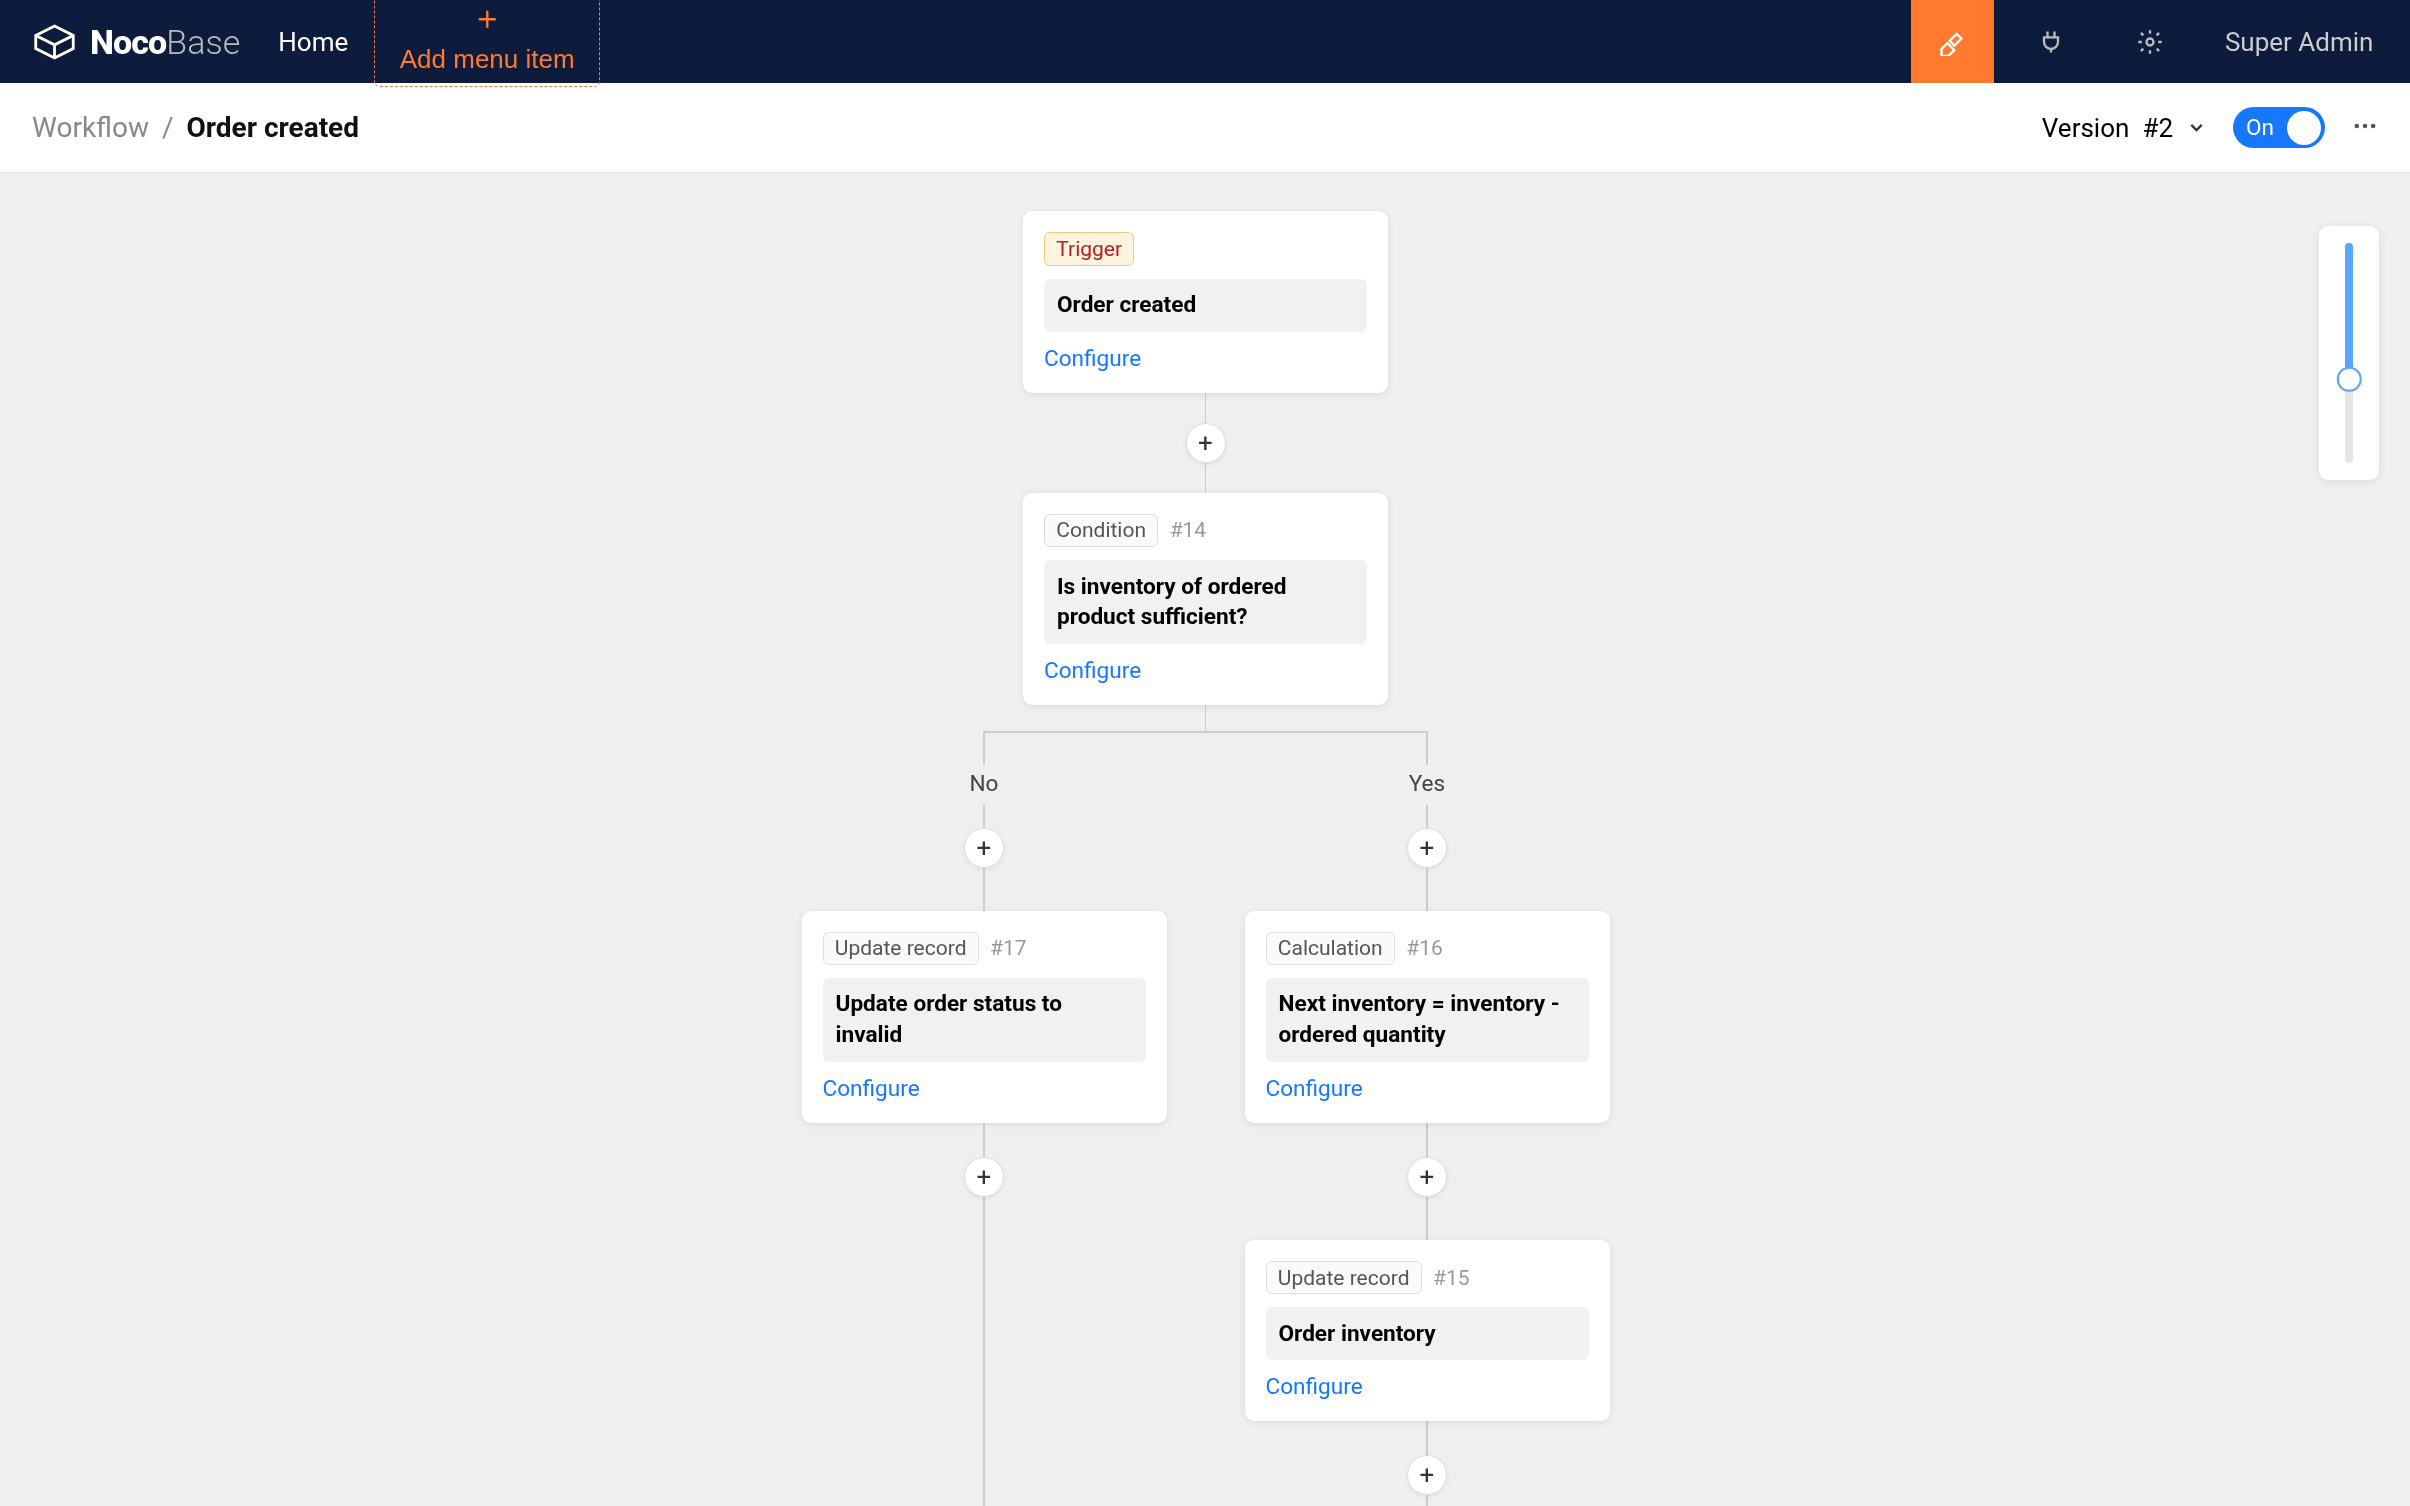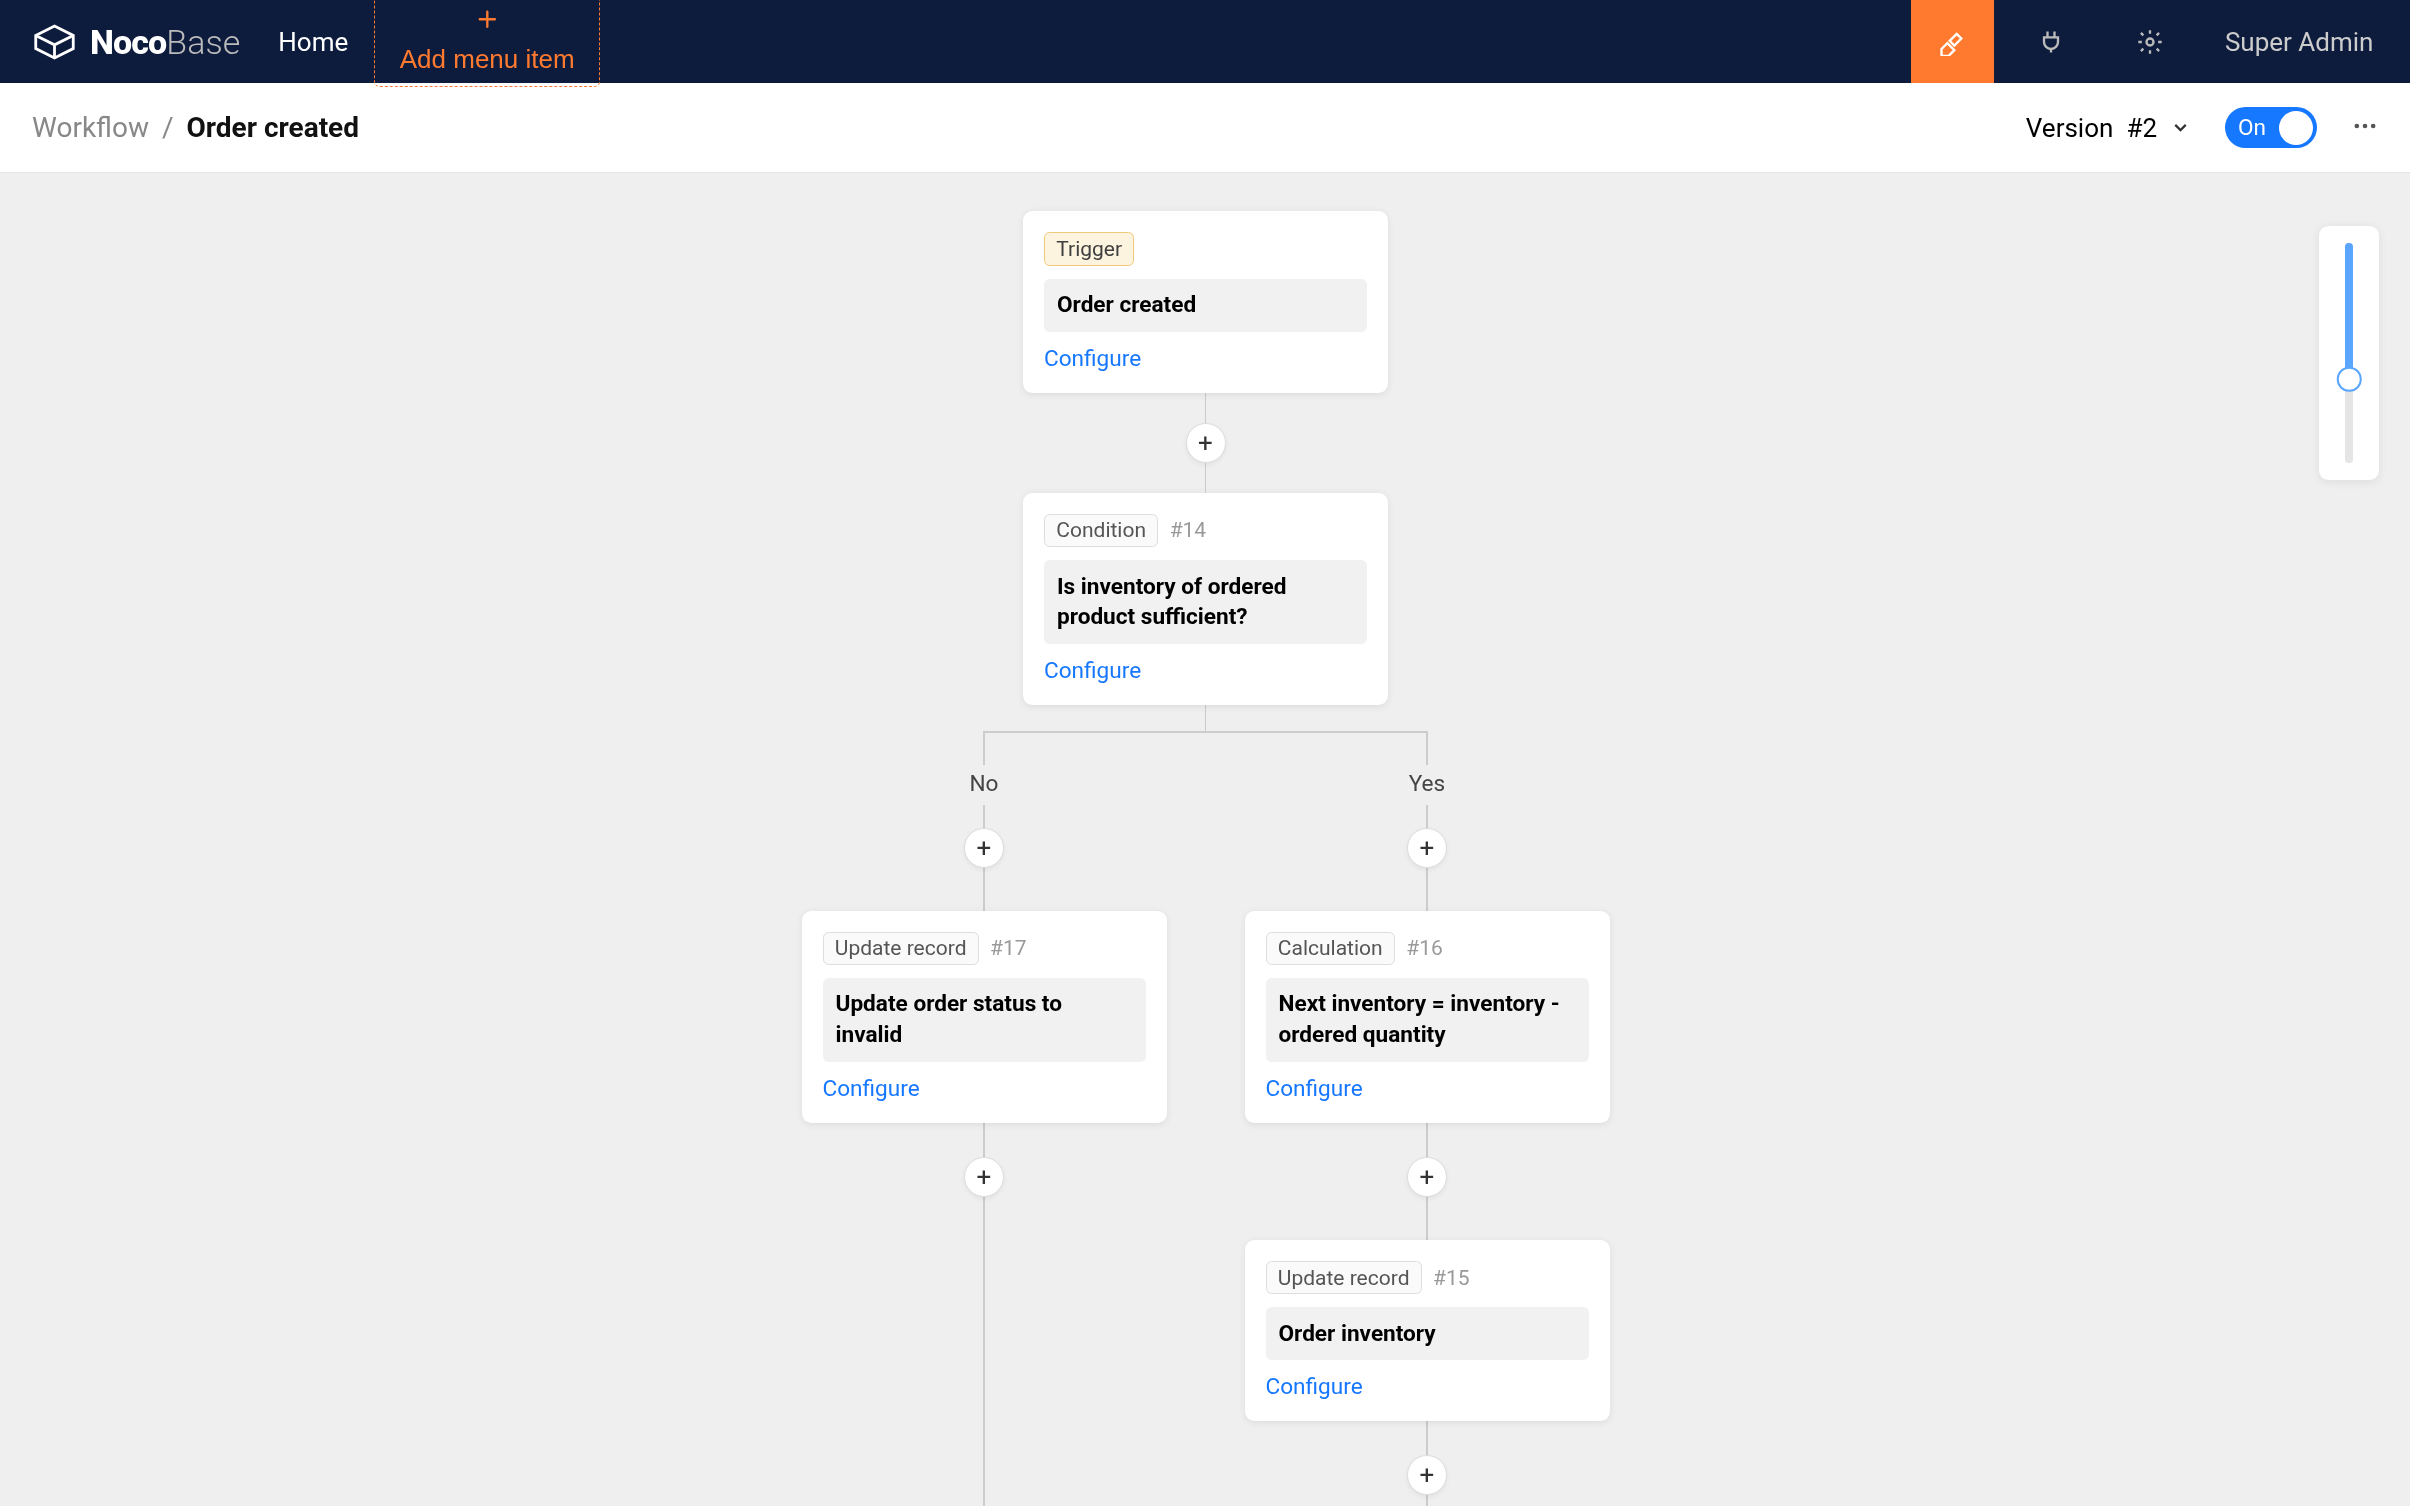--- a/index.html
+++ b/index.html
@@ -74,21 +74,21 @@
       height: 90px;
       display: flex;
       align-items: center;
       padding: 16px 32px;
       border-bottom: 0.9px solid #e5e5e5;
     }
     .breadcrumb { display: flex; align-items: center; font-size: 28px; gap: 13px; }
     .bc-muted { color: #888; }
     .bc-sep { color: #888; }
     .bc-current { font-weight: 700; color: #111; }
-    .sub-header-right { margin-left: auto; display: flex; align-items: center; gap: 34px; }
+    .sub-header-right { margin-left: auto; display: flex; align-items: center; gap: 26px; }
     .version-selector { display: flex; align-items: center; gap: 13px; font-size: 26px; cursor: pointer; }
     .toggle {
       width: 92px; height: 41px; background: #1677ff; border-radius: 21px;
       position: relative; display: flex; align-items: center; cursor: pointer;
       padding-left: 13px; color: #fff; font-size: 22.6px;
     }
     .toggle-knob {
       position: absolute; right: 3.8px; top: 3.8px;
       width: 34px; height: 34px; background: #fff; border-radius: 50%;
     }
@@ -129,21 +129,21 @@
       font-size: 21px;
       padding: 3.8px 11.3px;
       border: 0.9px solid #ddd;
       border-radius: 5.6px;
       background: #fafafa;
       color: #555;
     }
     .node-tag.trigger {
       border-color: #f0c97a;
       background: #fdf4e0;
-      color: #404040;
+      color: #b91c1c;
       text-align: right;
     }
     .node-num { color: #999; font-size: 21px; }
     .node-title-box {
       background: #f1f1f1;
       border-radius: 5.6px;
       padding: 11.3px 13px;
       font-weight: 700;
       font-size: 22.6px;
       margin-bottom: 13px;

